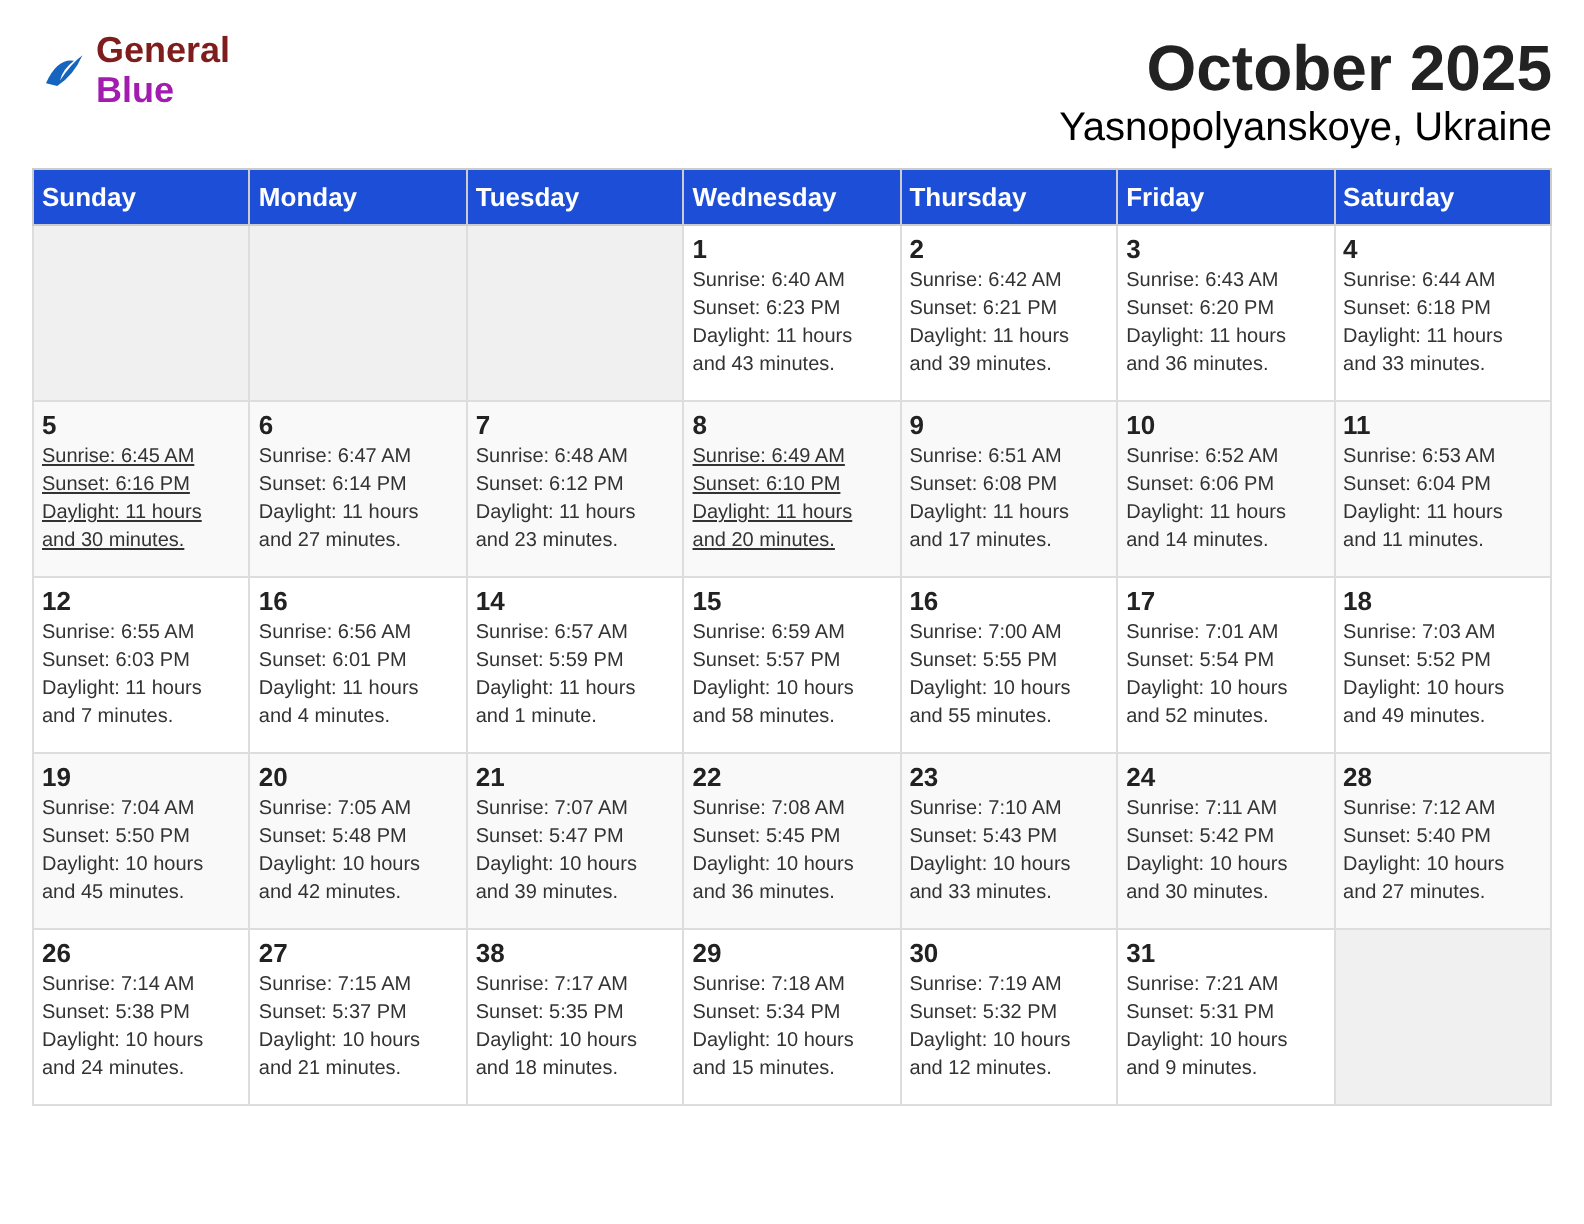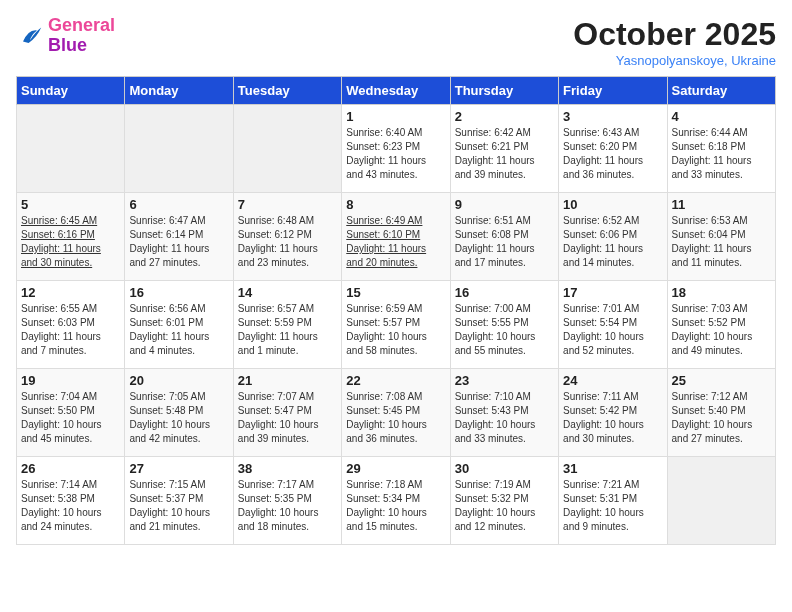--- a/index.html
+++ b/index.html
@@ -19,38 +19,38 @@
     .logo {
       display: flex;
       align-items: center;
       gap: 4px;
     }
     .logo-text {
       font-size: 18px;
       font-weight: bold;
       line-height: 1.1;
     }
-    .logo-text .general { color: #ec4899; }
+    .logo-text .general { color: #7f1d1d; }
     .logo-text .blue { color: #a21caf; }
     .logo-bird {
       width: 28px;
       height: 28px;
     }
     .title-block {
       text-align: right;
     }
     .title-block h1 {
       font-size: 32px;
       font-weight: bold;
       color: #222;
     }
     .title-block h2 {
-      font-size: 13px;
+      font-size: 20px;
       font-weight: normal;
-      color: #3b82f6;
+      color: #000000;
     }
     table {
       width: 100%;
       border-collapse: collapse;
       font-size: 11px;
     }
     thead tr th {
       background: #1d4ed8;
       color: #fff;
       padding: 6px 4px;
@@ -289,21 +289,21 @@
 and 33 minutes.</div>
         </td>
         <td>
           <div class="day-num">24</div>
           <div class="day-info" style="white-space: pre-line;">Sunrise: 7:11 AM
 Sunset: 5:42 PM
 Daylight: 10 hours
 and 30 minutes.</div>
         </td>
         <td>
-          <div class="day-num">25</div>
+          <div class="day-num">28</div>
           <div class="day-info" style="white-space: pre-line;">Sunrise: 7:12 AM
 Sunset: 5:40 PM
 Daylight: 10 hours
 and 27 minutes.</div>
         </td>
       </tr>
       <tr>
         <td>
           <div class="day-num">26</div>
           <div class="day-info" style="white-space: pre-line;">Sunrise: 7:14 AM

